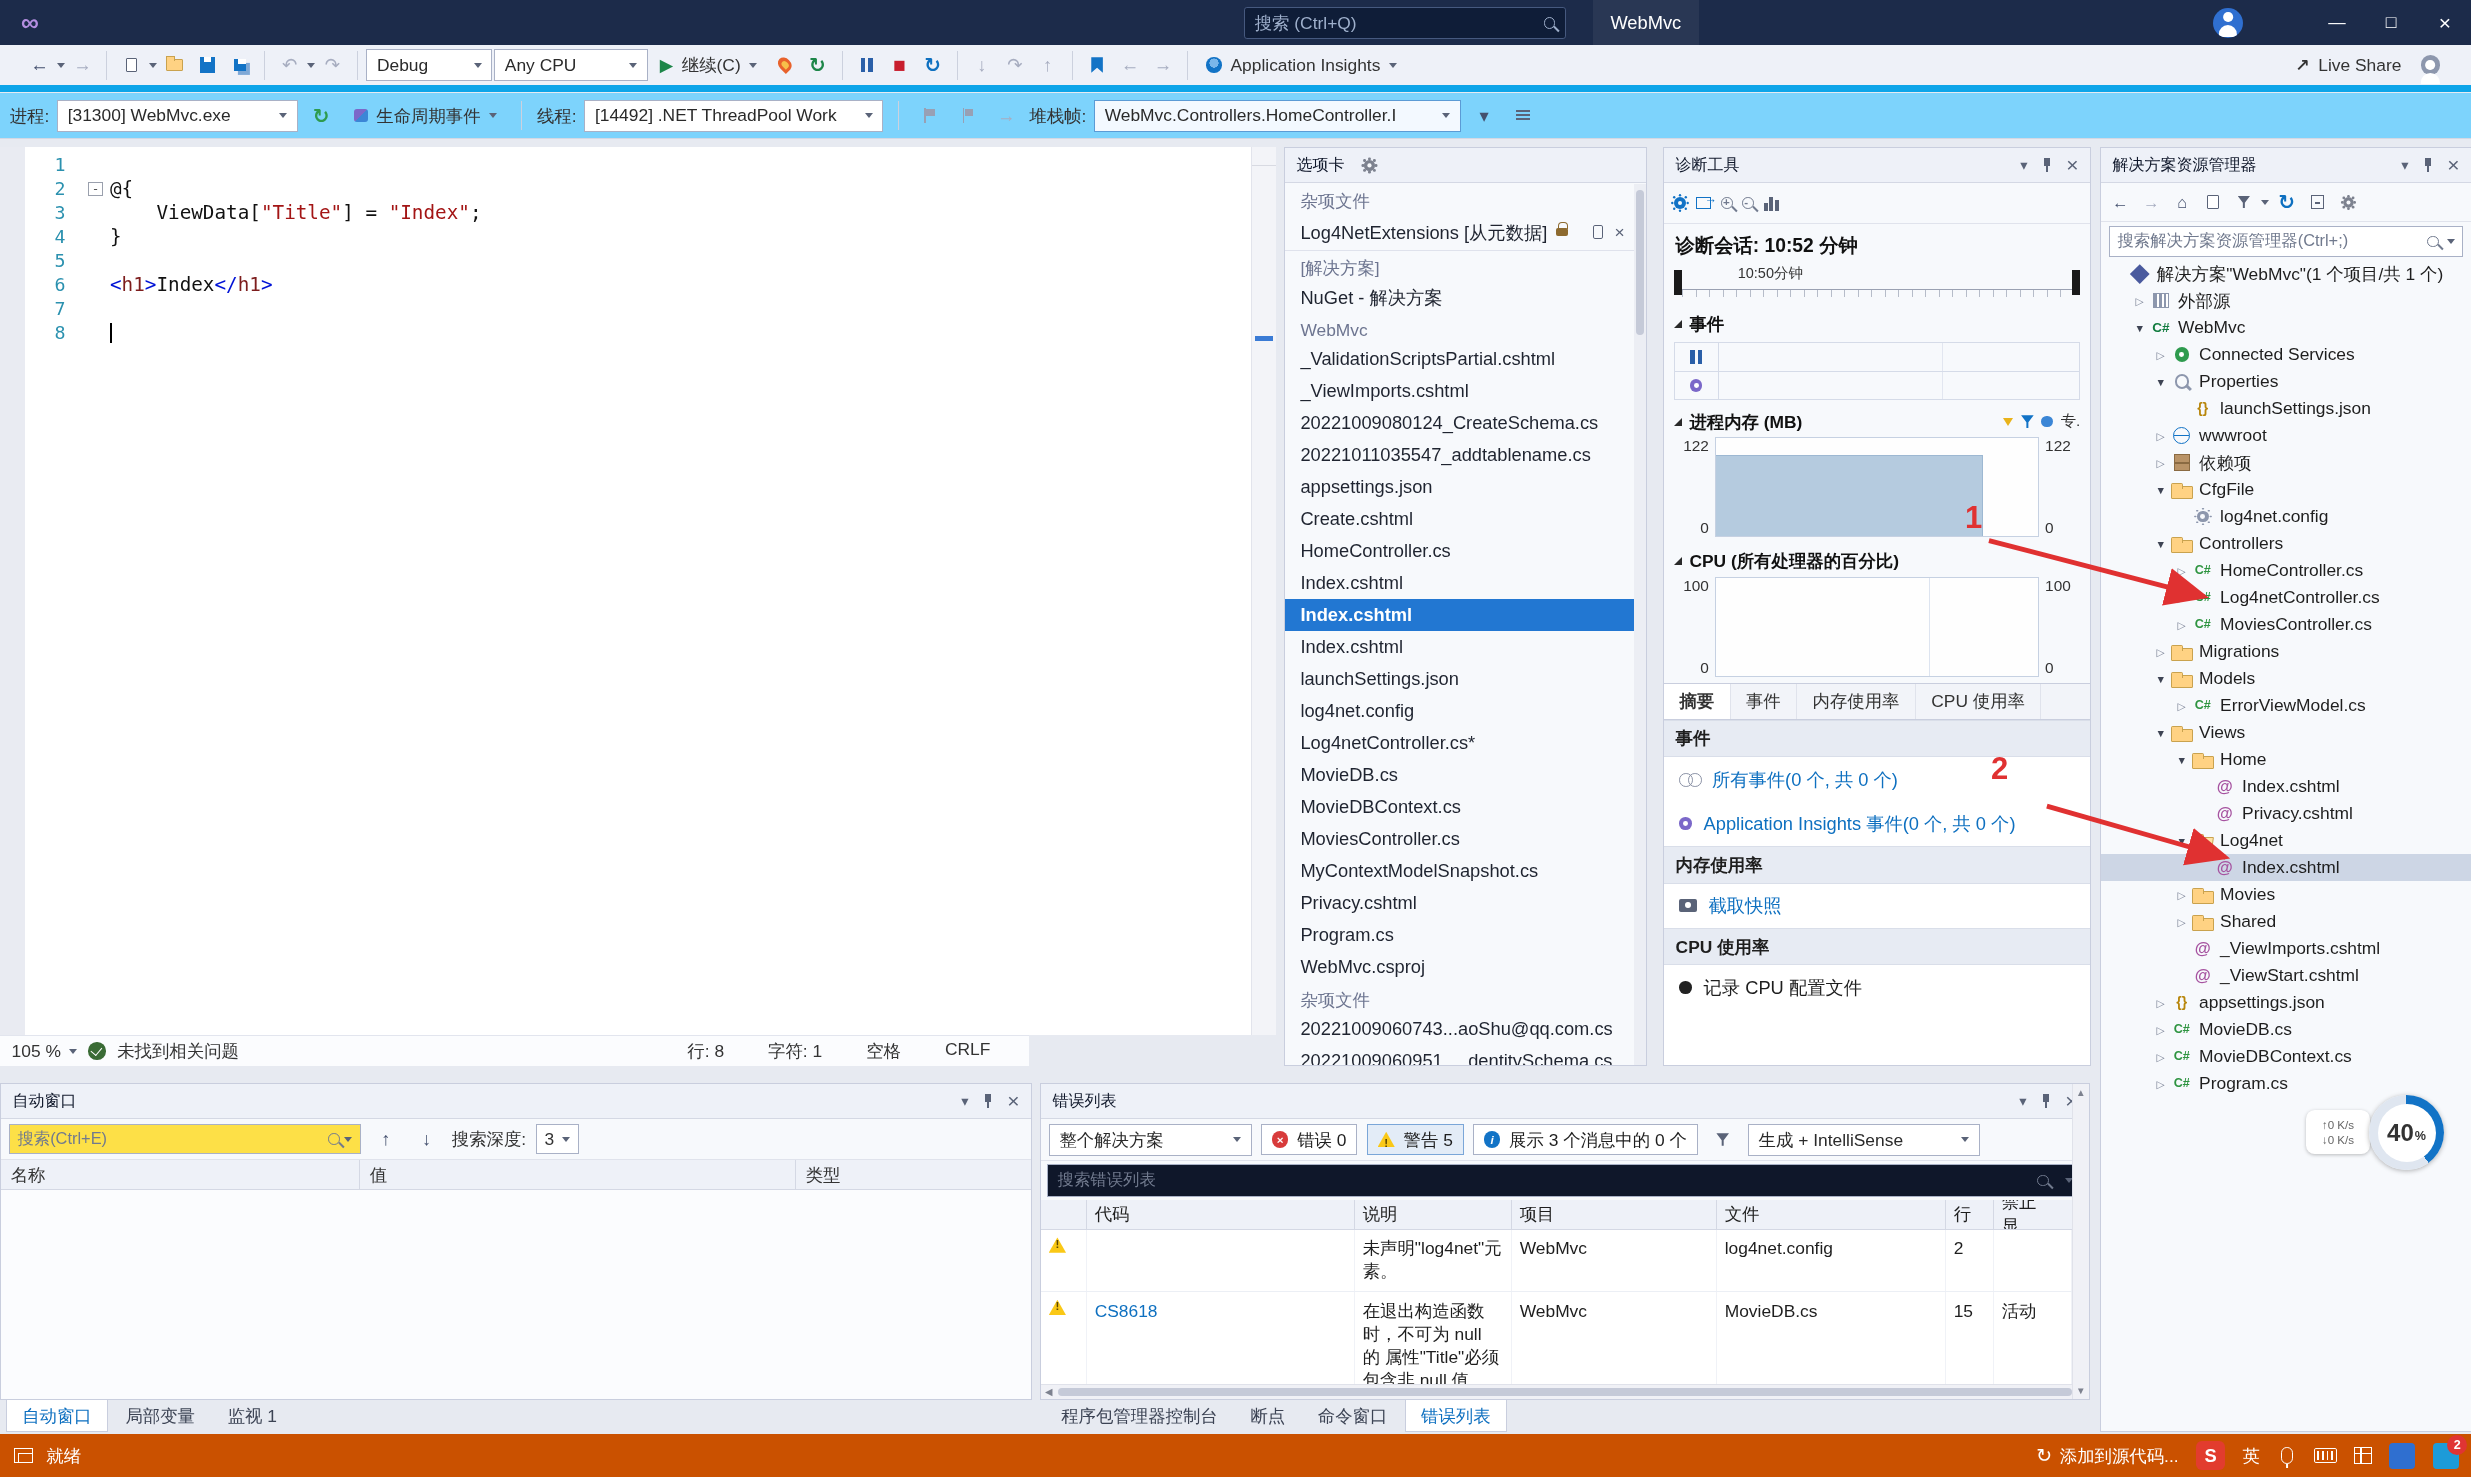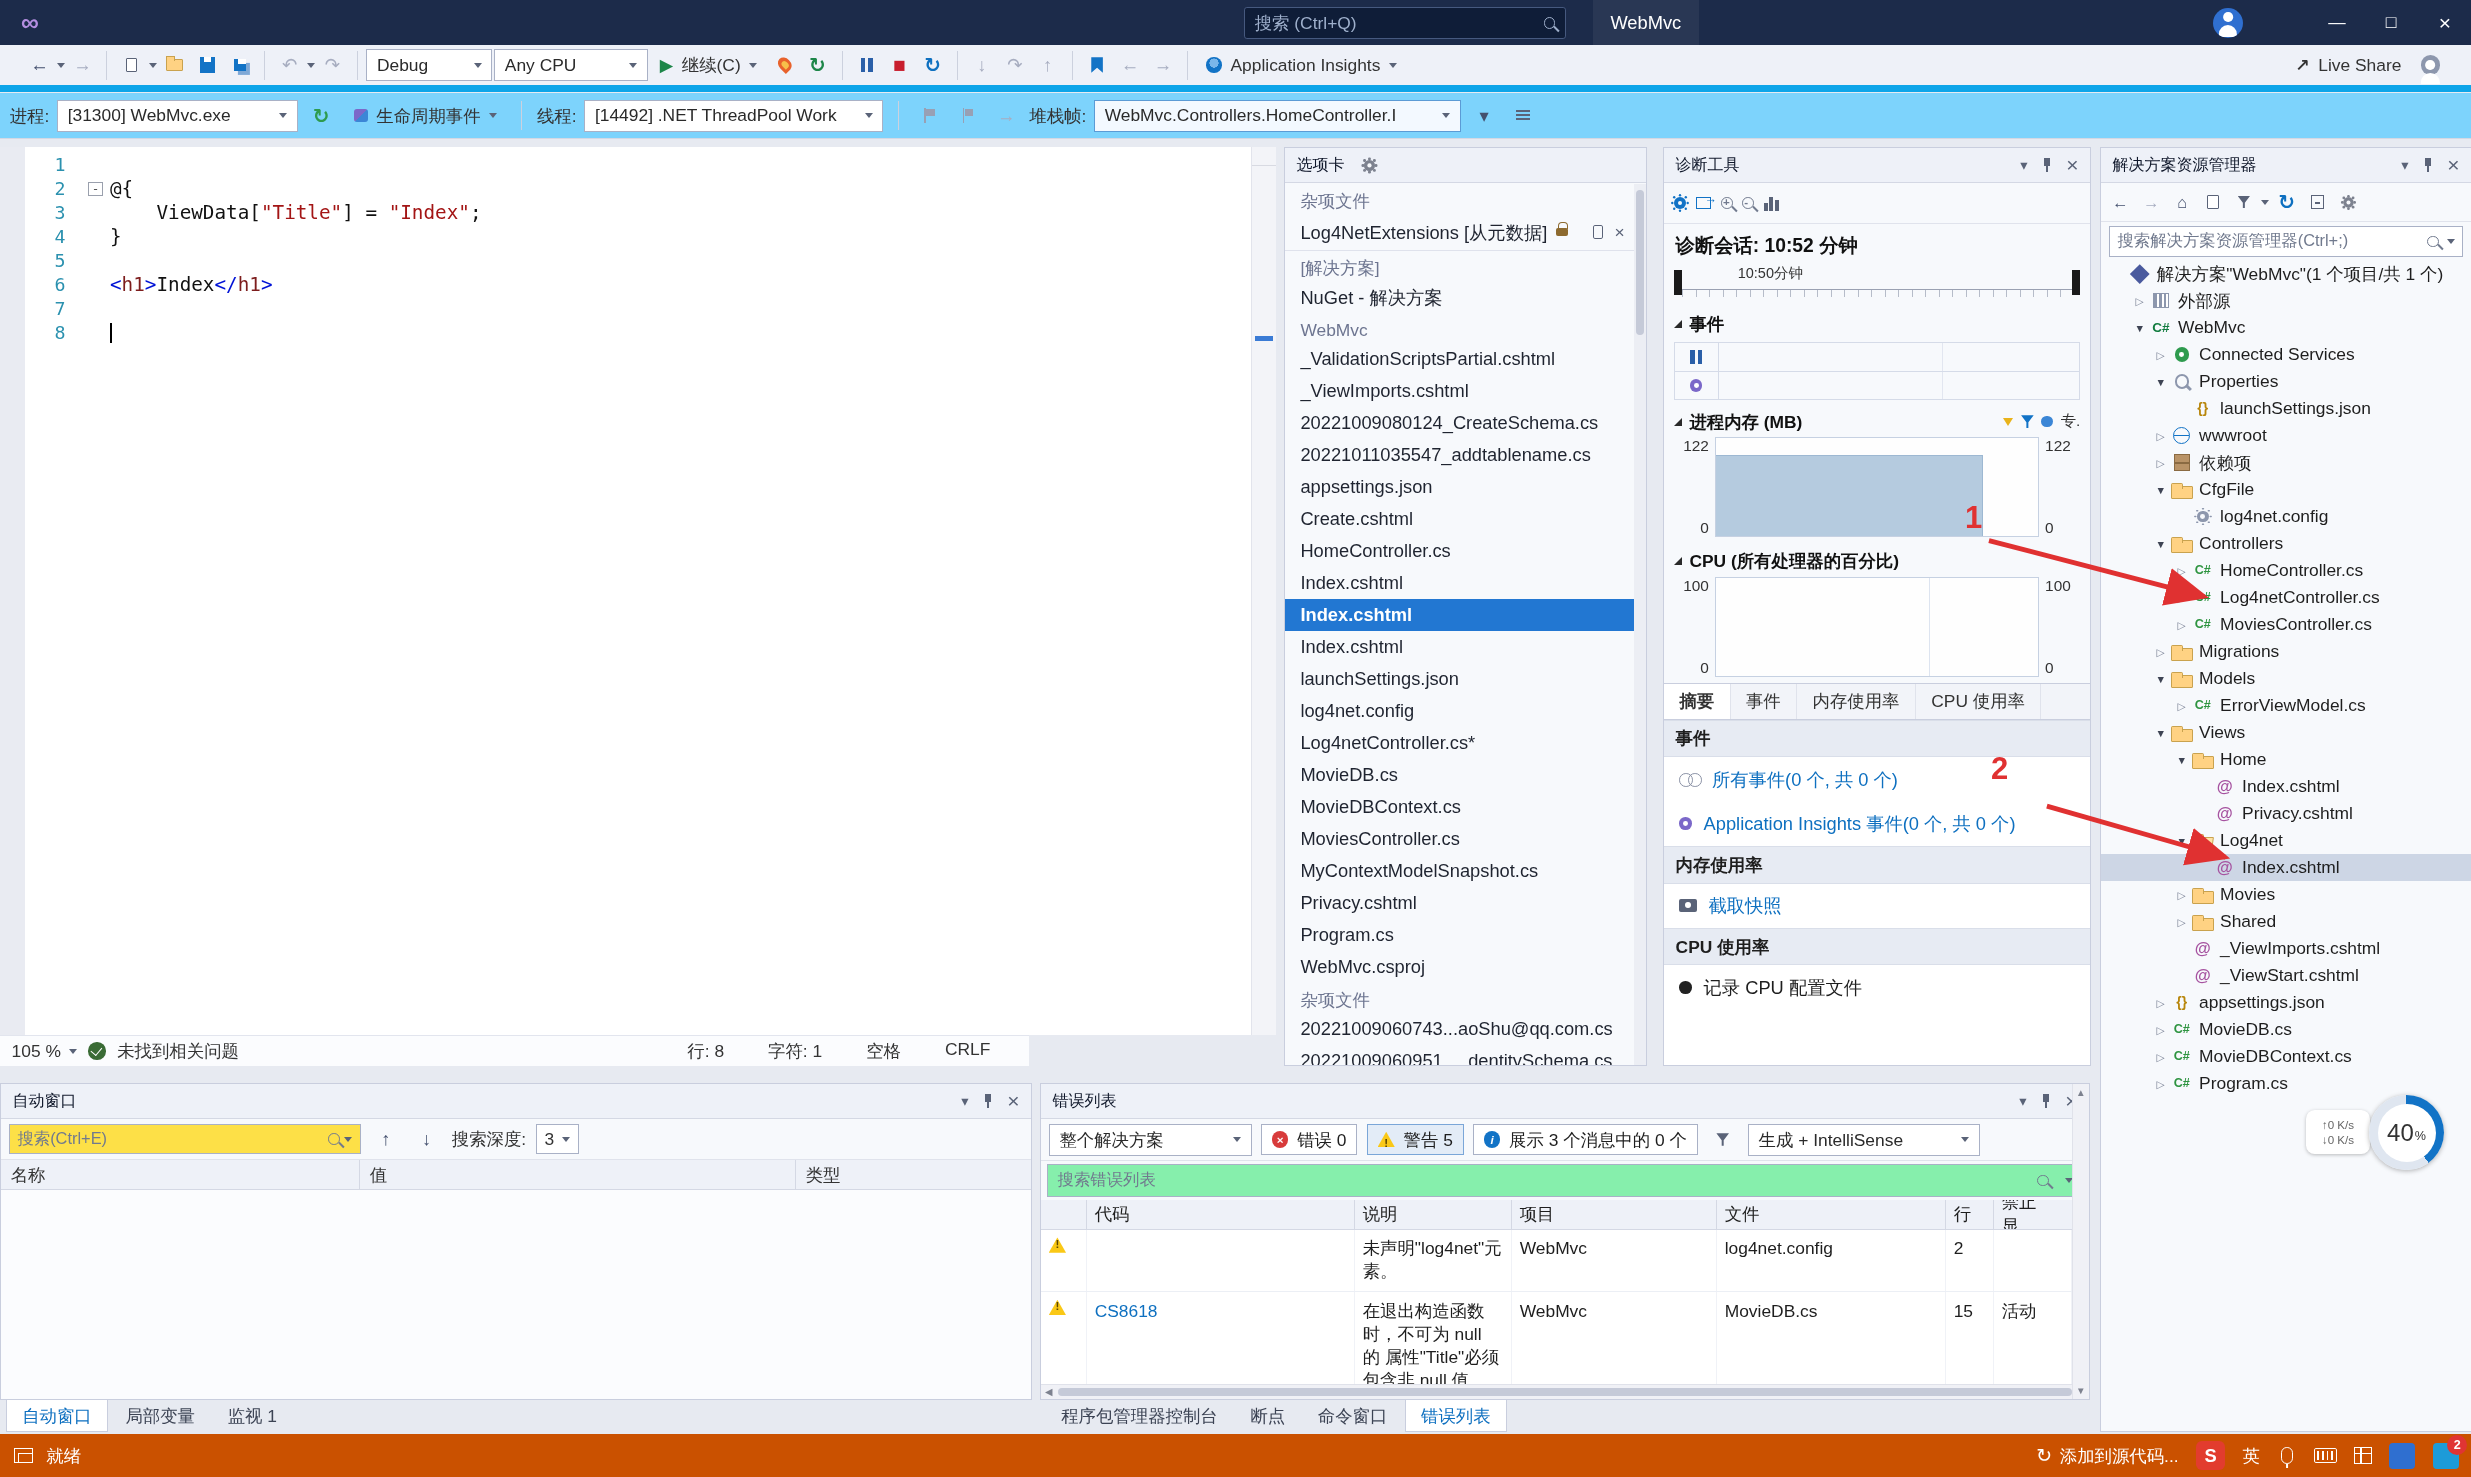--- a/index.html
+++ b/index.html
@@ -208,21 +208,21 @@
 .errors{top:1083px;left:1040px;width:1050px;height:317px;display:flex;flex-direction:column}
 .etool{height:42px;display:flex;align-items:center;gap:9.7px;padding:0 7.7px;border-bottom:1px solid #e0e3ec;flex:none}
 .tbtn{height:31px;border:1px solid #a9b1c6;background:#fff;display:flex;align-items:center;gap:8.7px;padding:0 9.7px;font-size:17.4px;white-space:nowrap}
 .tbtn.on{background:#e3ecf7;border-color:#7aa6d8}
 .erric{width:16.4px;height:16.4px;border-radius:50%;background:#d83b3b;color:#fff;font-size:11.6px;display:flex;align-items:center;justify-content:center;font-weight:bold;flex:none}
 .erric::before{content:"×"}
 .warn{width:17.4px;height:15.4px;background:#fac816;clip-path:polygon(50% 0,100% 100%,0 100%);position:relative;flex:none}
 .warn::after{content:"!";position:absolute;bottom:-1.9px;left:50%;transform:translateX(-50%);color:#5b4500;font-size:11.6px;font-weight:bold}
 .infoic{width:16.4px;height:16.4px;border-radius:50%;background:#1273c6;color:#fff;font-size:11.6px;font-style:italic;font-weight:bold;display:flex;align-items:center;justify-content:center;flex:none}
 .infoic::before{content:"i"}
-.esearch{height:33px;margin:2.9px 5.8px;border:1px solid #a9b1c6;background:#86efac;display:flex;align-items:center;padding:0 9.7px;color:#717a8e;font-size:16.4px;gap:16px;flex:none}
+.esearch{height:33px;margin:2.9px 5.8px;border:1px solid #a9b1c6;background:#0f172a;display:flex;align-items:center;padding:0 9.7px;color:#717a8e;font-size:16.4px;gap:16px;flex:none}
 .esearch .plc{flex:1}
 .ehead{display:flex;height:30px;background:#eef1f8;border-bottom:1px solid #d4d8e4;font-size:17.4px;flex:none;padding-right:17.4px}
 .ecell{padding:0 7.7px;display:flex;align-items:center;border-right:1px solid #d4d8e4;overflow:hidden}
 .c-sev{width:46px;flex:none}.c-code{width:268px;flex:none}.c-desc{width:157px;flex:none}.c-proj{width:205px;flex:none}.c-file{width:229px;flex:none}.c-line{width:48px;flex:none}.c-state{flex:1;border-right:none}
 .erows{flex:1;overflow:hidden;background:#fff;position:relative;padding-right:17.4px}
 .erow{display:flex;border-bottom:1px solid #eceff5;align-items:stretch}
 .erow .ecell{align-items:flex-start;padding:7.7px;border-right:1px solid #f0f2f7;font-size:17.4px;line-height:23px}
 .erow .ecell > span{white-space:normal}
 .codelnk{color:#0e70c0}
 .evbar{position:absolute;right:0;top:0;bottom:0;width:17.4px;background:#f0f1f6;border-left:1px solid #e0e2ea;display:flex;flex-direction:column;justify-content:space-between;align-items:center;color:#7d828f;font-size:9.7px;padding:2.9px 0}
@@ -249,21 +249,21 @@
 .kgrid::after{content:"";position:absolute;left:4.8px;top:0;bottom:0;width:1.9px;background:#fff}
 .kgrid::before{content:"";position:absolute;top:4.8px;left:0;right:0;height:1.9px;background:#fff}
 .bluesq{width:26px;height:26px;border-radius:3.9px;background:#2f6fd0;display:flex;align-items:center;justify-content:center;color:#fff;font-size:12.6px;position:relative}
 .bluesq.alt{background:#1d9bd8}
 .notif{position:absolute;top:-7.7px;right:-8.7px;width:20px;height:20px;border-radius:50%;background:#e03434;color:#fff;font-size:12.6px;display:flex;align-items:center;justify-content:center;font-weight:bold}
 
 .overlay{position:absolute;inset:0;pointer-events:none}
 .ann{position:absolute;color:#e03131;font-size:31px;font-weight:bold}
 .netbadge{position:absolute;left:2306px;top:1110px;width:64px;height:44px;background:#fff;border-radius:8.7px;box-shadow:0 1px 3.9px rgba(0,0,0,.25);display:flex;flex-direction:column;align-items:center;justify-content:center;font-size:11.6px;color:#666;line-height:15.4px}
 .pctbadge{position:absolute;left:2369px;top:1095px;width:75px;height:75px;border-radius:50%;background:conic-gradient(#1273c6 0 40%,#dfe6f0 40% 100%);display:flex;align-items:center;justify-content:center;box-shadow:0 1px 4.8px rgba(0,0,0,.3)}
-.pctbadge .inner{width:58px;height:58px;border-radius:50%;background:#fff;display:flex;align-items:center;justify-content:center;font-weight:normal;color:#333;gap:1px}
+.pctbadge .inner{width:58px;height:58px;border-radius:50%;background:#fff;display:flex;align-items:center;justify-content:center;font-weight:bold;color:#333;gap:1px}
 .pct-num{font-size:24px}.pct-unit{font-size:12.6px;margin-top:7.7px}
 </style>
 </head>
 <body>
 
 <div class="win">
 
   <div class="titlebar">
     <span class="vslogo"></span>
     <div class="qsearch">

